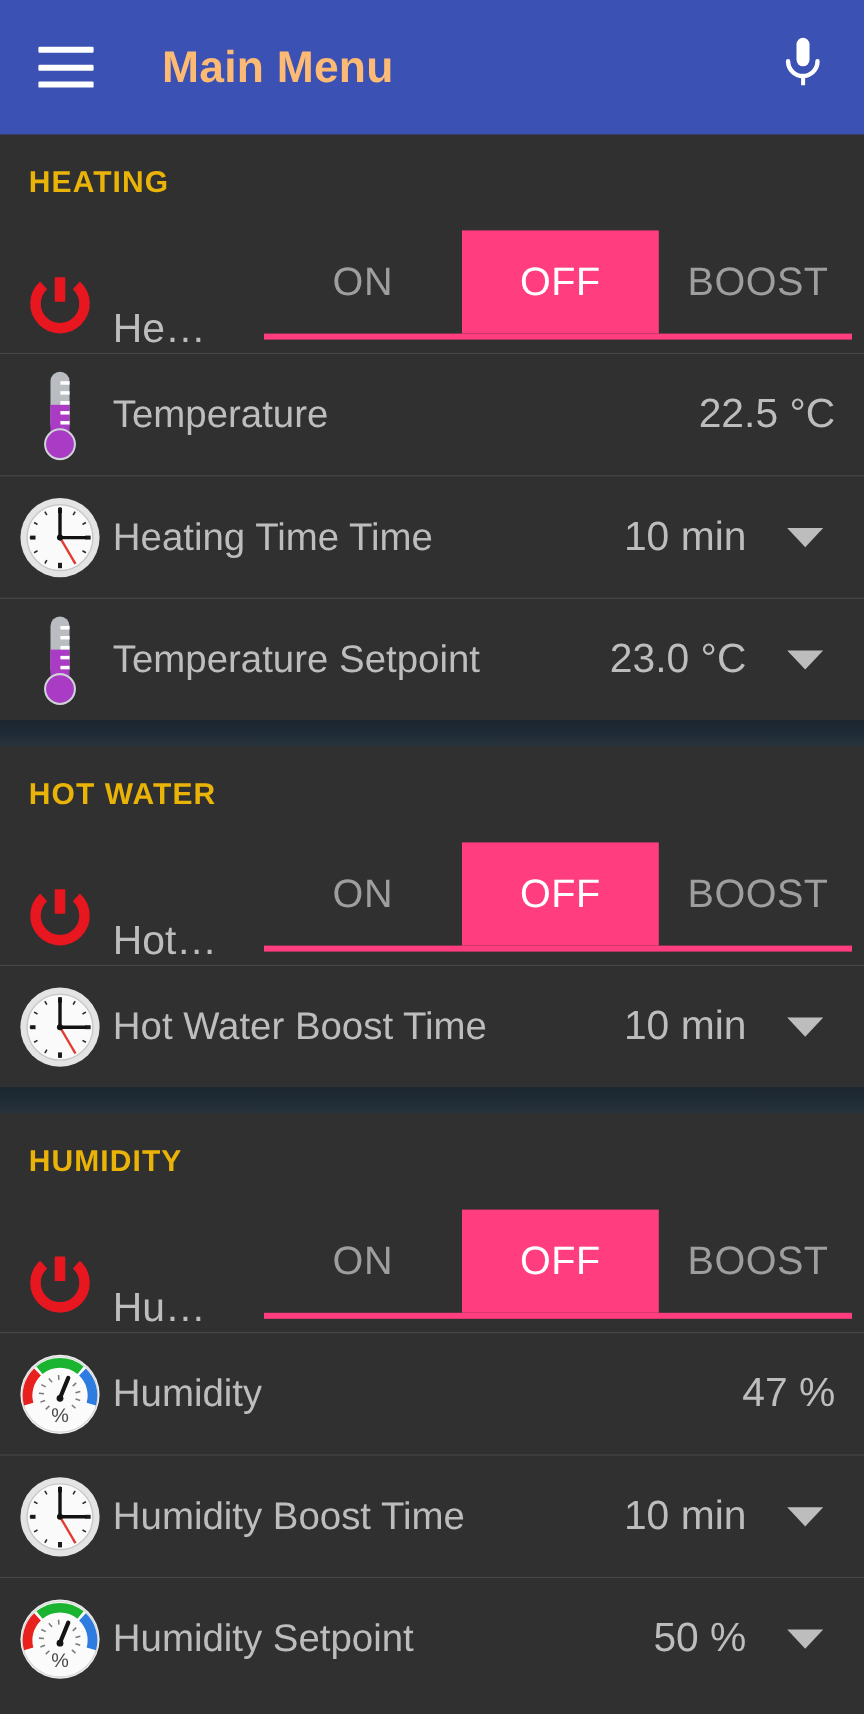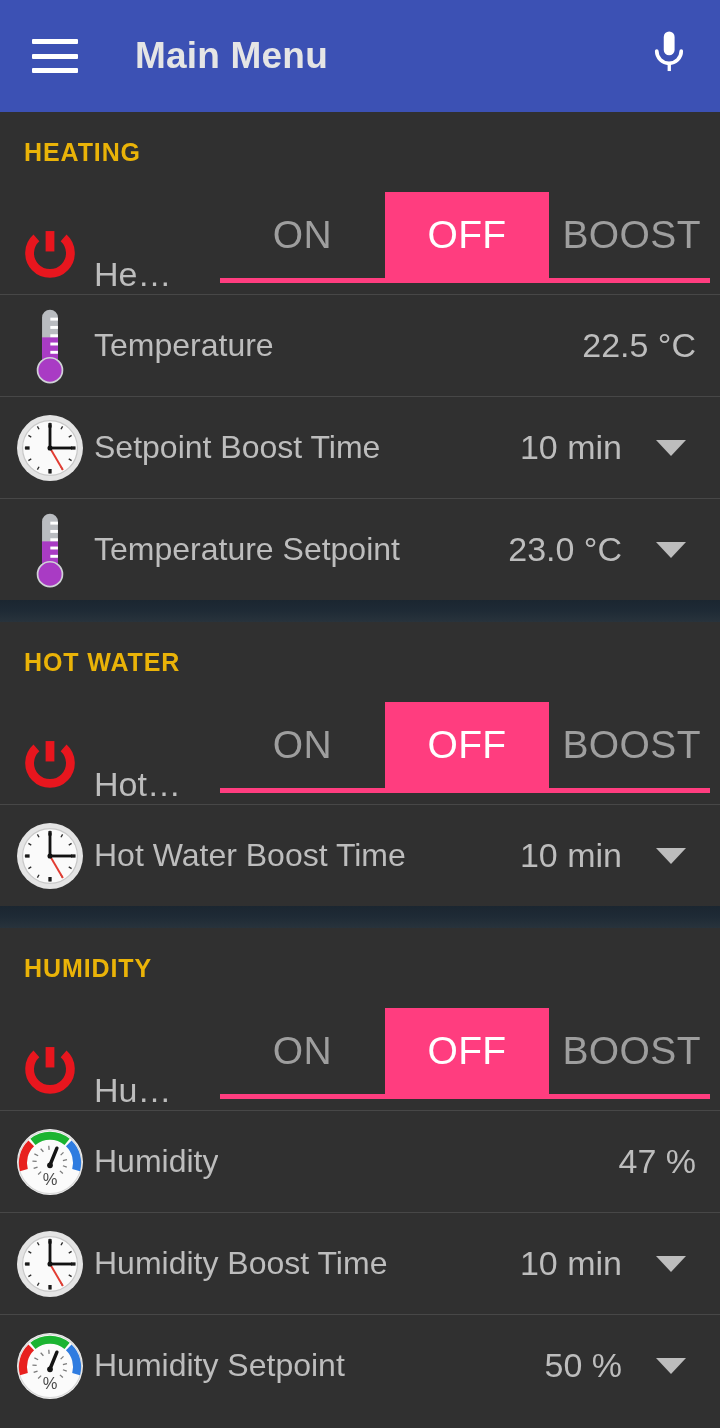--- a/index.html
+++ b/index.html
@@ -19,21 +19,21 @@
     padding: 0 30px 0 32px;
     position: relative;
   }
   .hamburger {
     width: 46px; height: 34px;
     display: flex; flex-direction: column; justify-content: space-between;
     cursor: pointer;
   }
   .hamburger span { display: block; height: 5px; background: #ffffff; border-radius: 1px; }
   .appbar-title {
-    color: #e5e5e5;
+    color: #fdba74;
     font-size: 37px;
     font-weight: bold;
     letter-spacing: 0.2px;
     margin-left: 57px;
     text-align: right;
   }
   .mic-icon { margin-left: auto; width: 42px; height: 56px; display: block; }
 
   
   .section-band {
@@ -112,21 +112,21 @@
     display: flex;
     position: relative;
     margin-left: 6px;
   }
   .seg-btn {
     flex: 1 1 0;
     display: flex;
     align-items: center;
     justify-content: center;
     color: #9e9e9e;
-    font-size: 39px;
+    font-size: 33px;
     letter-spacing: 0.4px;
     background: transparent;
     border: none;
     font-family: inherit;
     cursor: pointer;
     padding: 0;
     margin-bottom: 16px;
   }
   .seg-btn.selected {
     background: #ff3d7f;
@@ -221,21 +221,21 @@
     <rect x="22.9" y="7.4" width="2.2" height="3" fill="#1a1a1a"></rect>
     <rect x="22.9" y="38" width="2.2" height="3" fill="#1a1a1a"></rect>
     <rect x="7.4" y="22.9" width="3" height="2.2" fill="#1a1a1a"></rect>
     <rect x="38" y="22.9" width="3" height="2.2" fill="#1a1a1a"></rect>
     <line x1="24" y1="24" x2="24" y2="8.5" stroke="#111111" stroke-width="1.9"></line>
     <line x1="24" y1="24" x2="38.5" y2="24" stroke="#111111" stroke-width="1.9"></line>
     <line x1="24" y1="24" x2="32.6" y2="38.6" stroke="#e23c32" stroke-width="1.3"></line>
     <circle cx="24" cy="24" r="1.7" fill="#111111"></circle>
   </svg>
 </div>
-      <div class="row-label">Setpoint Boost Time</div>
+      <div class="row-label">Heating Time Time</div>
       <div class="row-value">10 min</div>
       <div class="caret"></div>
     </div>
     <div class="row">
       <div class="row-icon">
   <svg class="thermo-svg" viewBox="0 0 20 44">
     <rect x="5.4" y="1" width="9.2" height="30" rx="4.6" fill="#b9bcc0"></rect>
     <rect x="5.4" y="17" width="9.2" height="16" fill="#a93bc4"></rect>
     <circle cx="10" cy="36" r="7.2" fill="#a93bc4" stroke="#cfd2d6" stroke-width="1"></circle>
     <rect x="10.2" y="5.6" width="4.4" height="1.7" fill="#ffffff"></rect>

